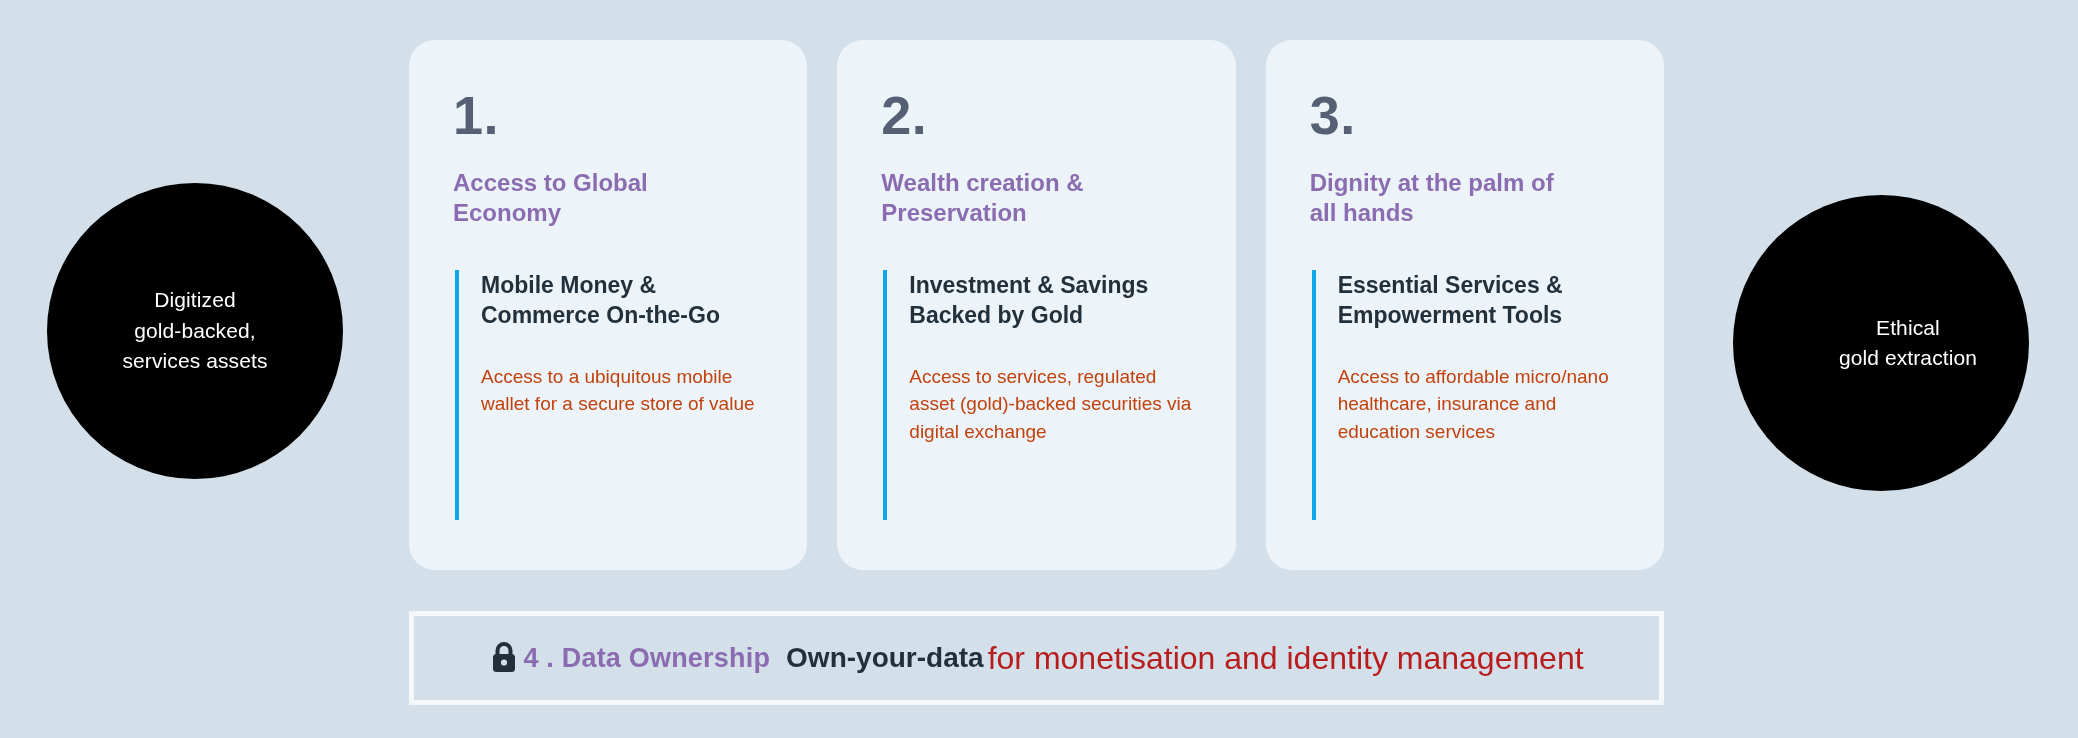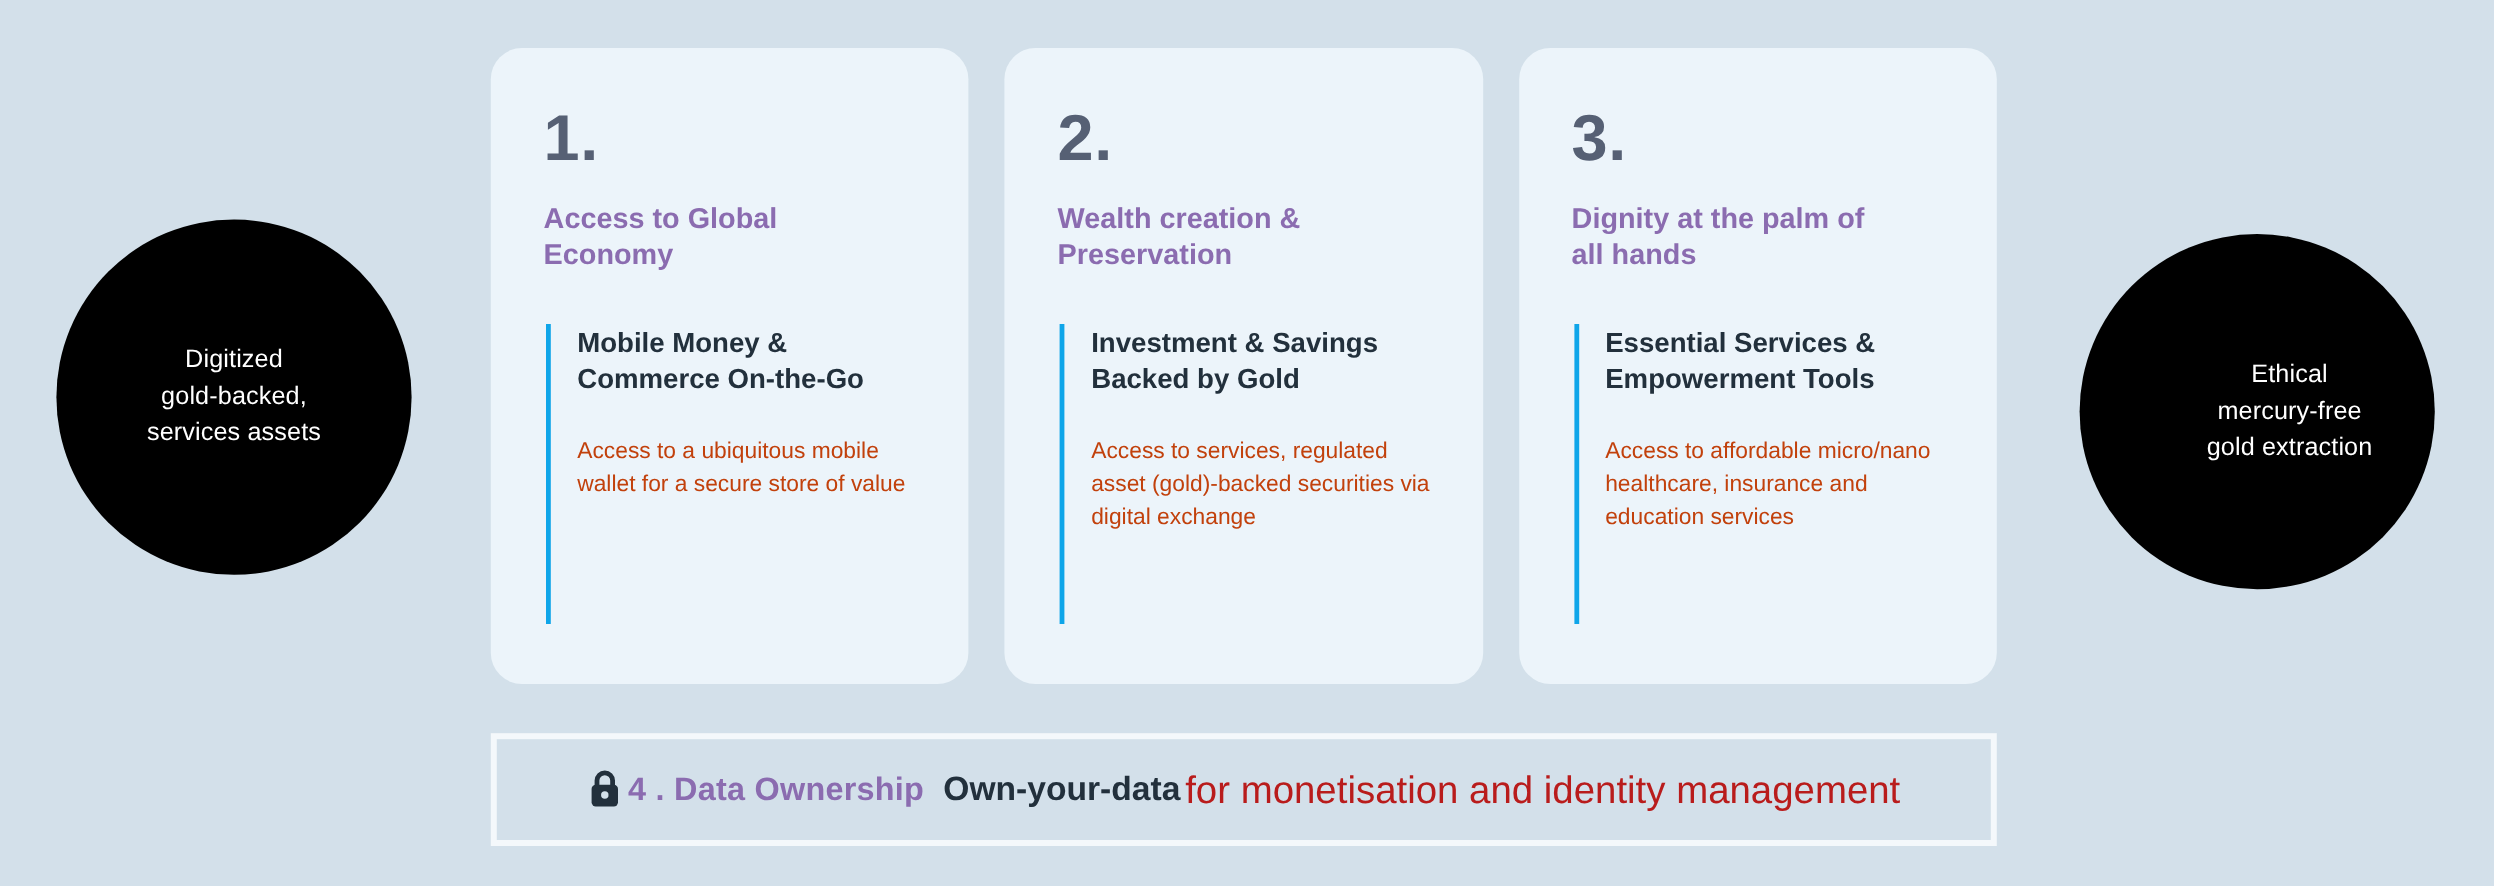--- a/index.html
+++ b/index.html
@@ -172,21 +172,20 @@
       <div class="card-subtitle">Essential Services &amp; Empowerment Tools</div>
       <p class="card-desc">Access to affordable micro/nano healthcare, insurance and education services</p>
     </div>
   </div>
 
 </div>
 
 <div class="circle circle-right">
   <span>
     <span>Ethical</span>
-    <span>mercury-free</span>
     <span>gold extraction</span>
   </span>
 </div>
 
 <div class="footer-bar">
   <div class="footer-inner">
     <span class="lock-icon">
       <svg width="30" height="34" viewBox="0 0 30 34" xmlns="http://www.w3.org/2000/svg">
         <path d="M8.5 13.5 V9.5 a6.5 6.5 0 0 1 13 0 v4" fill="none" stroke="#22303c" stroke-width="4"></path>
         <rect x="4" y="13" width="22" height="18" rx="3.5" fill="#22303c"></rect>

